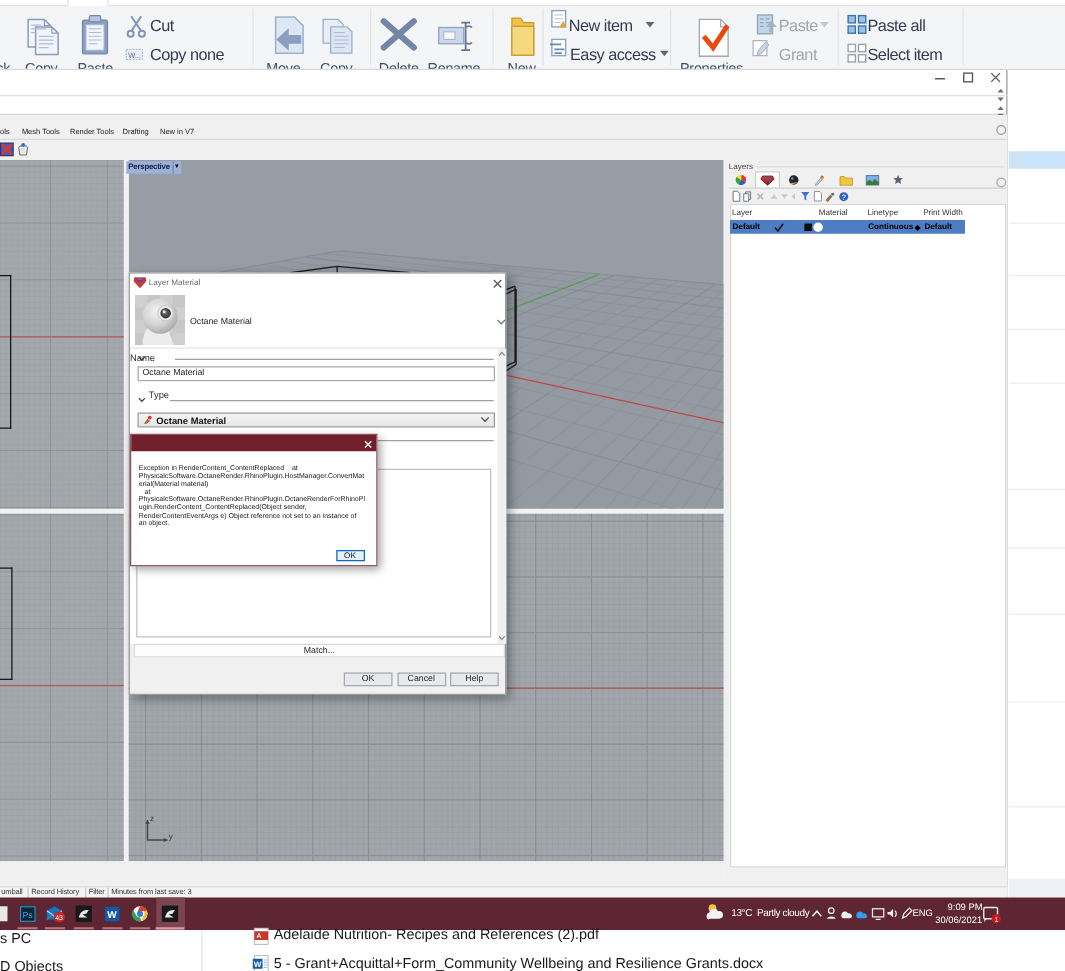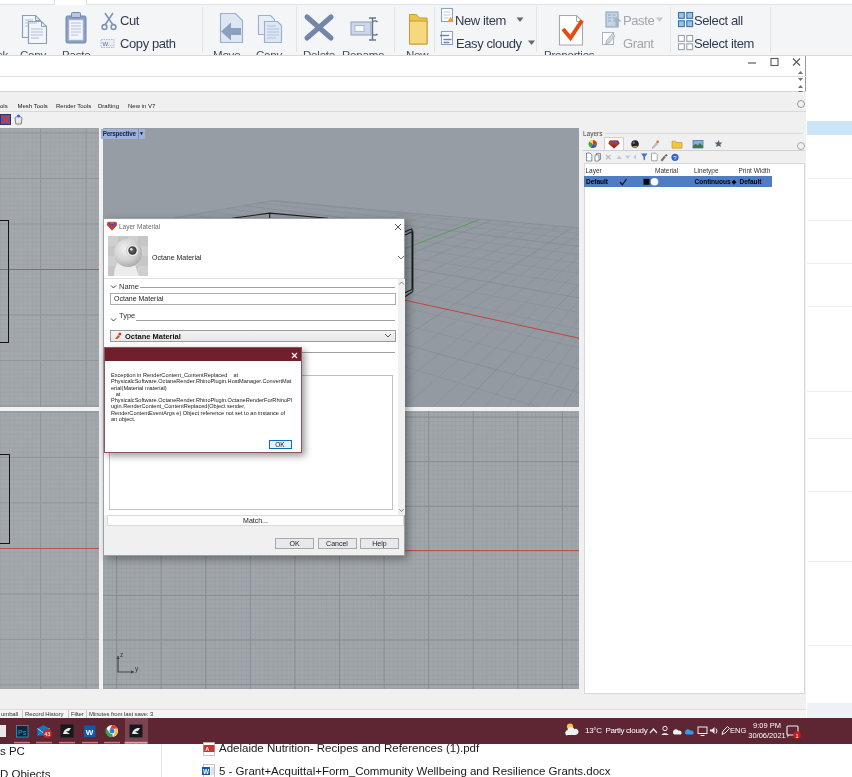--- a/index.html
+++ b/index.html
@@ -14,32 +14,32 @@
 <div class="abs" style="left:0;top:0;width:54px;height:5px;background:#fff"></div>
 <div class="abs" style="left:54px;top:0;width:798px;height:5px;background:#fff"></div>
 <div class="abs" style="left:0;top:4px;width:54px;height:1px;background:#e0e1e3"></div>
 <div class="abs" style="left:86px;top:4px;width:766px;height:1px;background:#e0e1e3"></div>
 <div class="abs" style="left:54px;top:0;width:1px;height:5px;background:#e0e1e3"></div>
 <div class="abs" style="left:86px;top:0;width:1px;height:5px;background:#e0e1e3"></div>
 <div class="lbl" style="left:-3px;top:49px">ck</div>
 <div class="lbl" style="left:20px;top:49px">Copy</div>
 <div class="lbl" style="left:62px;top:49px">Paste</div>
 <div class="lb2" style="left:120px;top:13px">Cut</div>
-<div class="lb2" style="left:120px;top:36px">Copy path</div>
+<div class="lb2" style="left:120px;top:36px">Copy none</div>
 <div class="lbl" style="left:213px;top:49px">Move</div>
 <div class="lbl" style="left:256px;top:49px">Copy</div>
 <div class="lbl" style="left:303px;top:49px">Delete</div>
 <div class="lbl" style="left:342px;top:49px">Rename</div>
 <div class="lbl" style="left:406px;top:49px">New</div>
 <div class="lb2" style="left:455px;top:13px">New item</div>
-<div class="lb2" style="left:456px;top:36px">Easy cloudy</div>
+<div class="lb2" style="left:456px;top:36px">Easy access</div>
 <div class="lbl" style="left:544px;top:49px">Properties</div>
 <div class="lb2 glbl" style="left:623px;top:13px">Paste</div>
 <div class="lb2 glbl" style="left:623px;top:36px">Grant</div>
-<div class="lb2" style="left:694px;top:13px">Select all</div>
+<div class="lb2" style="left:694px;top:13px">Paste all</div>
 <div class="lb2" style="left:694px;top:36px">Select item</div>
 <div class="sep" style="left:202px;top:7px;height:45px"></div>
 <div class="sep" style="left:296px;top:7px;height:45px"></div>
 <div class="sep" style="left:394px;top:7px;height:45px"></div>
 <div class="sep" style="left:434px;top:7px;height:45px"></div>
 <div class="sep" style="left:536px;top:7px;height:45px"></div>
 <div class="sep" style="left:670px;top:7px;height:45px"></div>
 <div class="sep" style="left:770px;top:7px;height:45px"></div>
 <svg class="abs" style="left:0;top:0" width="852" height="56" viewBox="0 0 852 56">
 
@@ -396,33 +396,33 @@
 
  <path d="M722 16.5l1-3.5 4.5-4.5 2 2-4.5 4.5z" fill="none" stroke="#f0f0f0" stroke-width="1"></path>
 
  <rect x="787" y="8" width="11" height="9" rx="1" fill="none" stroke="#f0f0f0" stroke-width="1.1"></rect>
  <path d="M789 17l-1.5 3v-3z" fill="#f0f0f0"></path>
  <circle cx="797" cy="17" r="3.8" fill="#c81b1b"></circle>
  <text x="795.6" y="19.5" font-size="5.5" fill="#fff" font-family="Liberation Sans">1</text>
 </svg>
 <div class="abs" style="left:585px;top:725.5px;font-size:8px;letter-spacing:-0.3px;color:#fff">13°C &nbsp;Partly cloudy</div>
 <div class="abs" style="left:730px;top:726px;font-size:7.5px;color:#fff">ENG</div>
-<div class="abs" style="left:748px;top:720.5px;width:38px;font-size:7.5px;color:#fff;text-align:center">9:09 PM</div>
+<div class="abs" style="left:748px;top:720.5px;width:38px;font-size:7.5px;color:#fff;text-align:right">9:09 PM</div>
 <div class="abs" style="left:748px;top:730.5px;width:38px;font-size:7.5px;color:#fff;text-align:center">30/06/2021</div>
 
 <div class="abs" style="left:0;top:744px;width:852px;height:33px;background:#fff"></div>
 <div class="abs" style="left:161px;top:744px;width:1px;height:33px;background:#e4e4e4"></div>
 <div class="abs" style="left:0;top:744.5px;font-size:11.5px;color:#1a1a1a">s PC</div>
 <div class="abs" style="left:0;top:767.5px;font-size:11.5px;color:#1a1a1a">D Objects</div>
 <svg class="abs" style="left:202px;top:742px" width="14" height="14" viewBox="0 0 14 14">
  <rect x="1.5" y="0.5" width="11" height="13" fill="#fff" stroke="#b8b8b8" stroke-width=".8"></rect>
  <rect x="1.5" y="3" width="11" height="7" fill="#c8372c"></rect>
  <text x="3.2" y="8.8" font-size="5.5" fill="#fff" font-family="Liberation Sans" font-weight="bold">A</text>
 </svg>
-<div class="abs" style="left:219px;top:741.5px;font-size:11.5px;color:#1a1a1a">Adelaide Nutrition- Recipes and References (1).pdf</div>
+<div class="abs" style="left:219px;top:741.5px;font-size:11.5px;color:#1a1a1a">Adelaide Nutrition- Recipes and References (2).pdf</div>
 <svg class="abs" style="left:202px;top:764px" width="14" height="14" viewBox="0 0 14 14">
  <rect x="1.5" y="0.5" width="11" height="13" fill="#fff" stroke="#b8b8b8" stroke-width=".8"></rect>
  <rect x="0" y="3" width="8" height="8" fill="#1259a8"></rect>
  <text x="1" y="9.5" font-size="6.5" fill="#fff" font-family="Liberation Sans" font-weight="bold">W</text>
  <path d="M9 4h3M9 6h3M9 8h3M9 10h3" stroke="#9fc0e8" stroke-width=".9"></path>
 </svg>
 <div class="abs" style="left:219px;top:764.5px;font-size:11.5px;color:#1a1a1a">5 - Grant+Acquittal+Form_Community Wellbeing and Resilience Grants.docx</div>
 
 <div class="abs" style="left:103px;top:218px;width:302px;height:338px;background:#f0f0f1;border:1px solid #9aa0a6;box-shadow:3px 3px 8px rgba(0,0,0,0.35)">
 
@@ -477,21 +477,21 @@
   <svg class="abs" style="left:294px;top:61px" width="7" height="7" viewBox="0 0 7 7">
       <path d="M1.2 4.5l2.3-2.5 2.3 2.5" stroke="#8a8a8a" stroke-width="1" fill="none"></path>
     </svg>
   <svg class="abs" style="left:294px;top:288px" width="7" height="7" viewBox="0 0 7 7">
       <path d="M1.2 2l2.3 2.5L5.8 2" stroke="#8a8a8a" stroke-width="1" fill="none"></path>
     </svg>
 
   <svg class="abs" style="left:6px;top:65px" width="7" height="6" viewBox="0 0 7 6">
       <path d="M1 1.5l2.5 2.5L6 1.5" stroke="#444" stroke-width="1" fill="none"></path>
     </svg>
-  <div class="abs" style="left:15px;top:63px;font-size:7.5px;color:#333">Name</div>
+  <div class="abs" style="left:0;top:63px;font-size:7.5px;color:#333">Name</div>
   <div class="abs" style="left:36px;top:67.5px;width:255px;height:1px;background:#a0a0a0"></div>
   <div class="abs" style="left:6px;top:73.5px;width:286px;height:12px;background:#fff;border:1px solid #ababab"></div>
   <div class="abs" style="left:10px;top:76px;font-size:7px;color:#222">Octane Material</div>
 
   <svg class="abs" style="left:6px;top:98px" width="7" height="6" viewBox="0 0 7 6">
       <path d="M1 1.5l2.5 2.5L6 1.5" stroke="#444" stroke-width="1" fill="none"></path>
     </svg>
   <div class="abs" style="left:15px;top:92px;font-size:7.5px;color:#333">Type</div>
   <div class="abs" style="left:32px;top:100.5px;width:259px;height:1px;background:#a0a0a0"></div>
   <div class="abs" style="left:6px;top:110.5px;width:286px;height:12px;background:linear-gradient(#f4f4f4,#e6e6e8);border:1px solid #9a9a9a"></div>

